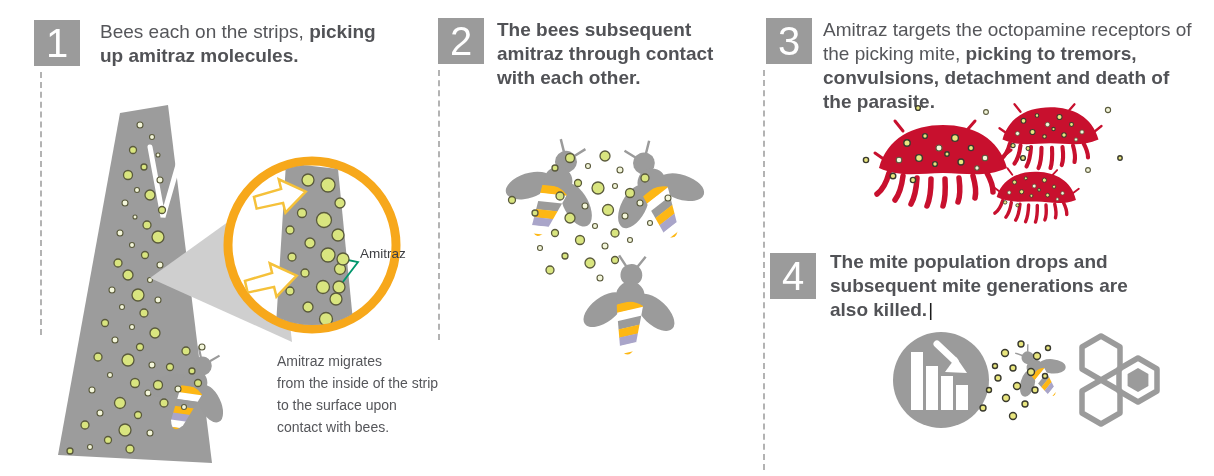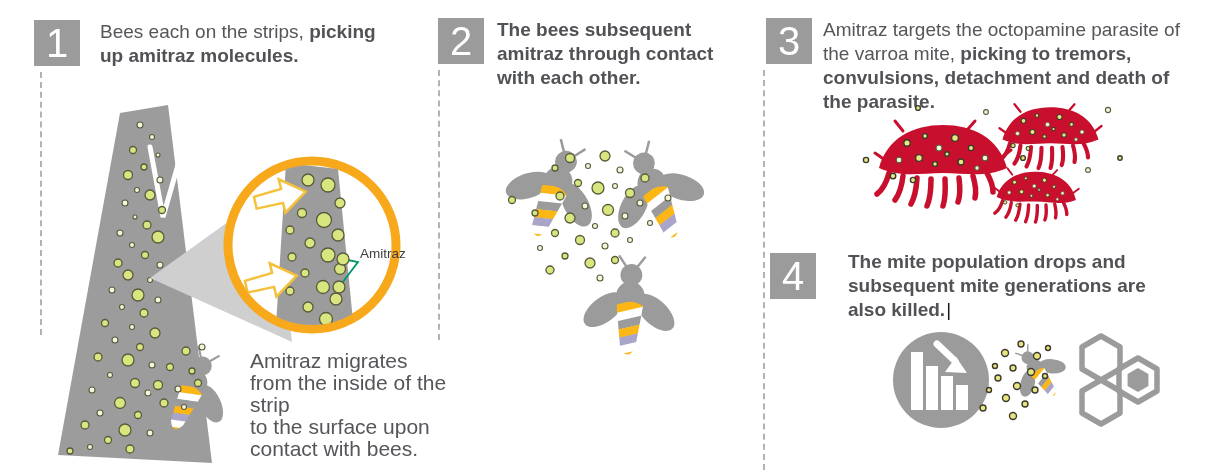--- a/index.html
+++ b/index.html
@@ -8,22 +8,23 @@
     font-family:"Liberation Sans",sans-serif;color:#55565a;
   }
   .divider{position:absolute;width:0;border-left:2px dashed #b3b3b3;}
   .badge{
     position:absolute;width:46px;height:46px;background:#9b9b9b;color:#ffffff;
     font-size:40px;line-height:46px;text-align:center;font-weight:400;
   }
   .step-text{position:absolute;font-size:19px;line-height:24px;color:#55565a;}
   .step-text b{font-weight:700;color:#515256;}
   .caption{
-    position:absolute;font-size:21px;line-height:22px;color:#55565a;
+    position:absolute;font-size:14px;line-height:22px;color:#55565a;
     white-space:pre-line;
+    margin-left:27px;
   }
   .cursor{font-weight:400;color:#1a1a1a;margin-left:1px;}
   svg{position:absolute;overflow:visible;}
   .mol{fill:#d9e57f;stroke:#5a5a3c;stroke-width:1.3;}
   .mol-light{fill:#f3f6da;stroke:#5a5a3c;stroke-width:1.1;}
   .mol-dark{fill:#e9e67e;stroke:#3a3a2e;stroke-width:1.4;}
   .mite-leg{stroke:#c8102e;stroke-width:5.5;fill:none;stroke-linecap:round;}
   .mite-spike{stroke:#c8102e;stroke-width:3;fill:none;stroke-linecap:round;}
 </style>
 </head>
@@ -93,23 +94,23 @@
   <div class="badge" style="left:766px;top:18px;">3</div>
   <div class="badge" style="left:770px;top:253px;">4</div>
 
   <div class="step-text" style="left:100px;top:20px;width:295px;">
     <span>Bees each on the strips, </span><b>picking up amitraz molecules.</b>
   </div>
   <div class="step-text" style="left:497px;top:18px;width:242px;">
     <b>The bees subsequent amitraz through contact with each other.</b>
   </div>
   <div class="step-text" style="left:823px;top:18px;width:374px;">
-    <span>Amitraz targets the octopamine parasite of the varroa mite, </span><b>picking to tremors, convulsions, detachment and death of the parasite.</b>
+    <span>Amitraz targets the octopamine receptors of the picking mite, </span><b>picking to tremors, convulsions, detachment and death of the parasite.</b>
   </div>
-  <div class="step-text" style="left:830px;top:250px;width:340px;margin-left:18px;">
+  <div class="step-text" style="left:830px;top:250px;width:340px;">
     <b>The mite population drops and subsequent mite generations are also killed.</b><span class="cursor">|</span>
   </div>
 
   <svg style="left:40px;top:95px;" width="385" height="381" viewBox="0 0 385 381">
 
     <g>
       <polygon points="80,18 128,10 172,368 18,360" fill="#9c9c9c"></polygon>
       <polyline points="110,52 123,122 146,42" fill="none" stroke="#ffffff" stroke-width="5" stroke-linecap="round"></polyline>
       <g>
         <circle class="mol-light" cx="100" cy="30" r="3"></circle>

